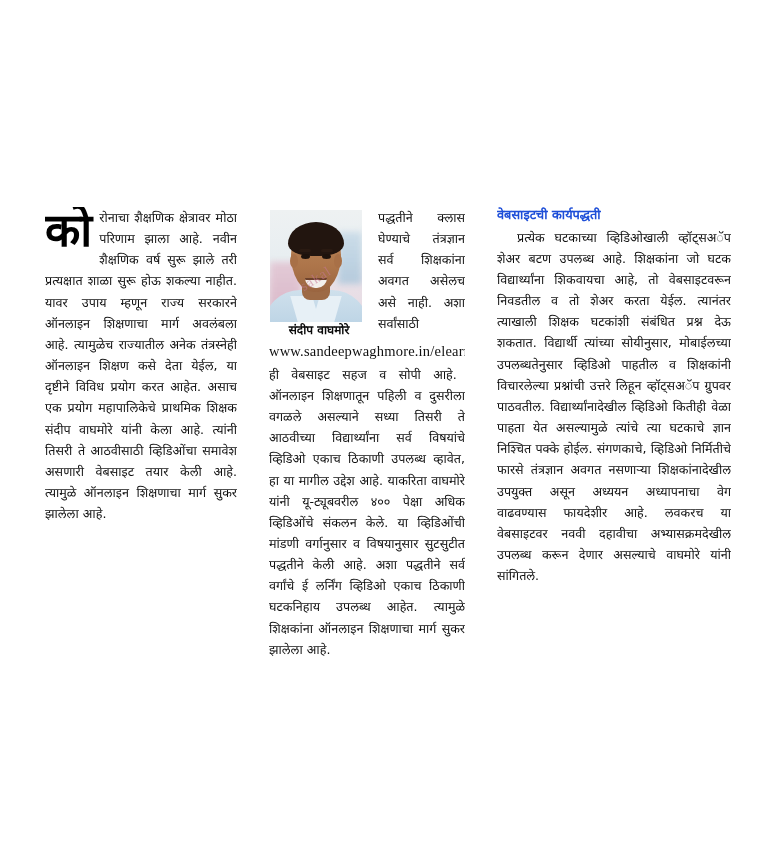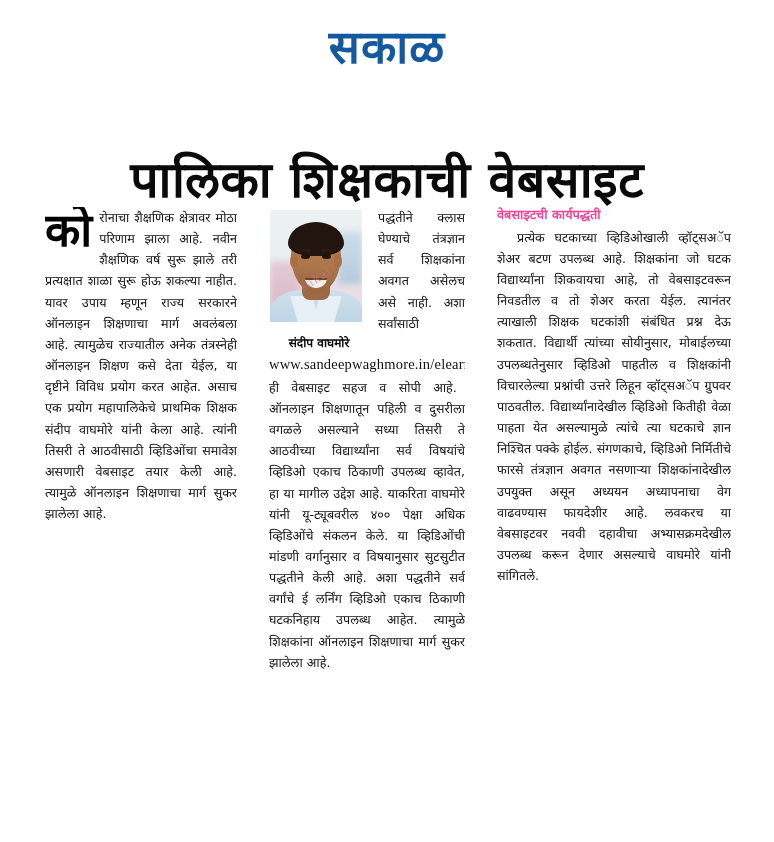--- a/index.html
+++ b/index.html
@@ -218,21 +218,21 @@
     left: 50%; top: 62%;
     transform: translate(-50%, -50%) rotate(-32deg);
     font-family: "Liberation Serif", serif;
     font-size: 14px;
     letter-spacing: 1px;
     color: rgba(198,120,150,0.55);
     white-space: nowrap;
     pointer-events: none;
   }
   .photo-caption {
-    margin-top: 13px;
+    margin-top: 0;
     width: 100px;
     font-family: "DejaVu Sans", "Liberation Sans", sans-serif;
     font-size: 12px;
     font-weight: 700;
     line-height: 1.2;
     text-align: center;
     color: #0a0a0a;
   }
 
   
@@ -242,36 +242,30 @@
     letter-spacing: 0.2px;
   }
 
   
   .subhead {
     margin: 0 0 3px 0;
     font-family: "DejaVu Sans", "Liberation Sans", sans-serif;
     font-size: 12.8px;
     font-weight: 700;
     line-height: 1.3;
-    color: #ec4899;
+    color: #1d4ed8;
     text-align: left;
   }
 </style>
 </head>
 <body>
 
 <div class="page">
 
-  <div class="masthead">
-    <span class="masthead-logo">सकाळ</span>
-  </div>
-
-  <div class="headline-wrap">
-    <h1 class="headline">पालिका शिक्षकाची वेबसाइट</h1>
-  </div>
+
 
   <div class="columns">
 
     <div class="col">
       <p><span class="dropcap">को</span><span>रोनाचा शैक्षणिक क्षेत्रावर मोठा परिणाम झाला आहे. नवीन शैक्षणिक वर्ष सुरू झाले तरी प्रत्यक्षात शाळा सुरू होऊ शकल्या नाहीत. यावर उपाय म्हणून राज्य सरकारने ऑनलाइन शिक्षणाचा मार्ग अवलंबला आहे. त्यामुळेच राज्यातील अनेक तंत्रस्नेही ऑनलाइन शिक्षण कसे देता येईल, या दृष्टीने विविध प्रयोग करत आहेत. असाच एक प्रयोग महापालिकेचे प्राथमिक शिक्षक संदीप वाघमोरे यांनी केला आहे. त्यांनी तिसरी ते आठवीसाठी व्हिडिओंचा समावेश असणारी वेबसाइट तयार केली आहे. त्यामुळे ऑनलाइन शिक्षणाचा मार्ग सुकर झालेला आहे.</span></p>
     </div>
 
     <div class="col">
       <div class="photo-block">
         <div class="photo">

